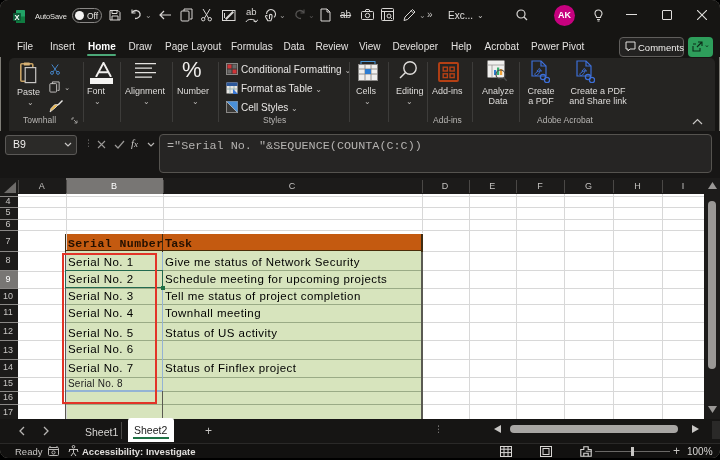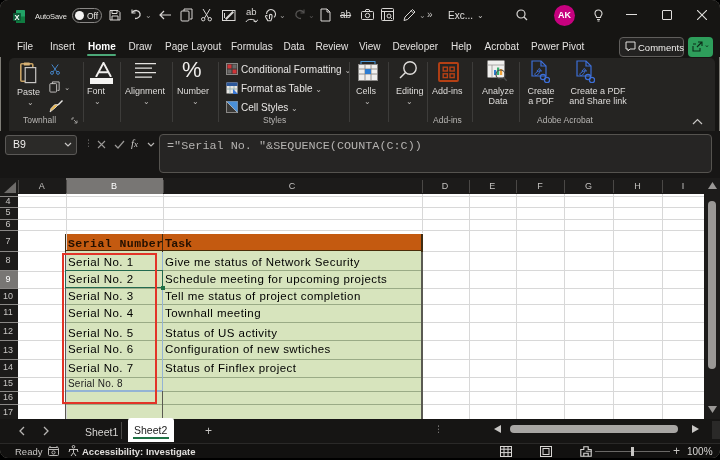--- a/index.html
+++ b/index.html
@@ -382,21 +382,20 @@
   <div class="abs" style="left:68px;top:307.2px;font-size:11.5px;letter-spacing:0.45px;color:#000;">Serial No. 4</div>
   <div class="abs" style="left:68px;top:326.6px;font-size:11.5px;letter-spacing:0.45px;color:#000;">Serial No. 5</div>
   <div class="abs" style="left:68px;top:343.1px;font-size:11.5px;letter-spacing:0.45px;color:#000;">Serial No. 6</div>
   <div class="abs" style="left:68px;top:361.5px;font-size:11.5px;letter-spacing:0.45px;color:#000;">Serial No. 7</div>
   <div class="abs" style="left:68px;top:377.9px;font-size:10px;letter-spacing:0.2px;color:#222;">Serial No. 8</div>
   <div class="abs" style="left:165px;top:256.2px;font-size:11.5px;letter-spacing:0.45px;color:#000;">Give me status of Network Security</div>
   <div class="abs" style="left:165px;top:272.9px;font-size:11.5px;letter-spacing:0.45px;color:#000;">Schedule meeting for upcoming projects</div>
   <div class="abs" style="left:165px;top:289.6px;font-size:11.5px;letter-spacing:0.45px;color:#000;">Tell me status of project completion</div>
   <div class="abs" style="left:165px;top:307.2px;font-size:11.5px;letter-spacing:0.45px;color:#000;">Townhall meeting</div>
   <div class="abs" style="left:165px;top:326.6px;font-size:11.5px;letter-spacing:0.45px;color:#000;">Status of US activity</div>
-  <div class="abs" style="left:165px;top:343.1px;font-size:11.5px;letter-spacing:0.45px;color:#000;">Configuration of new swtiches</div>
   <div class="abs" style="left:165px;top:361.5px;font-size:11.5px;letter-spacing:0.45px;color:#000;">Status of Finflex project</div>
 
   <div class="abs" style="left:61.5px;top:253.4px;width:95.5px;height:150.6px;border:2.8px solid #e23427;"></div>
 
   <div class="abs" style="left:0;top:196.2px;width:16px;text-align:center;font-size:9px;color:#c8c6c4;line-height:11px;">4</div>
   <div class="abs" style="left:0;top:207.4px;width:16px;text-align:center;font-size:9px;color:#c8c6c4;line-height:11px;">5</div>
   <div class="abs" style="left:0;top:218.7px;width:16px;text-align:center;font-size:9px;color:#c8c6c4;line-height:11px;">6</div>
   <div class="abs" style="left:0;top:230.5px;width:16px;text-align:center;font-size:9px;color:#c8c6c4;line-height:20.2px;">7</div>
   <div class="abs" style="left:0;top:250.9px;width:16px;text-align:center;font-size:9px;color:#c8c6c4;line-height:19.4px;">8</div>
   <div class="abs" style="left:0;top:270.4px;width:18px;height:17.3px;background:#787674;"></div>

